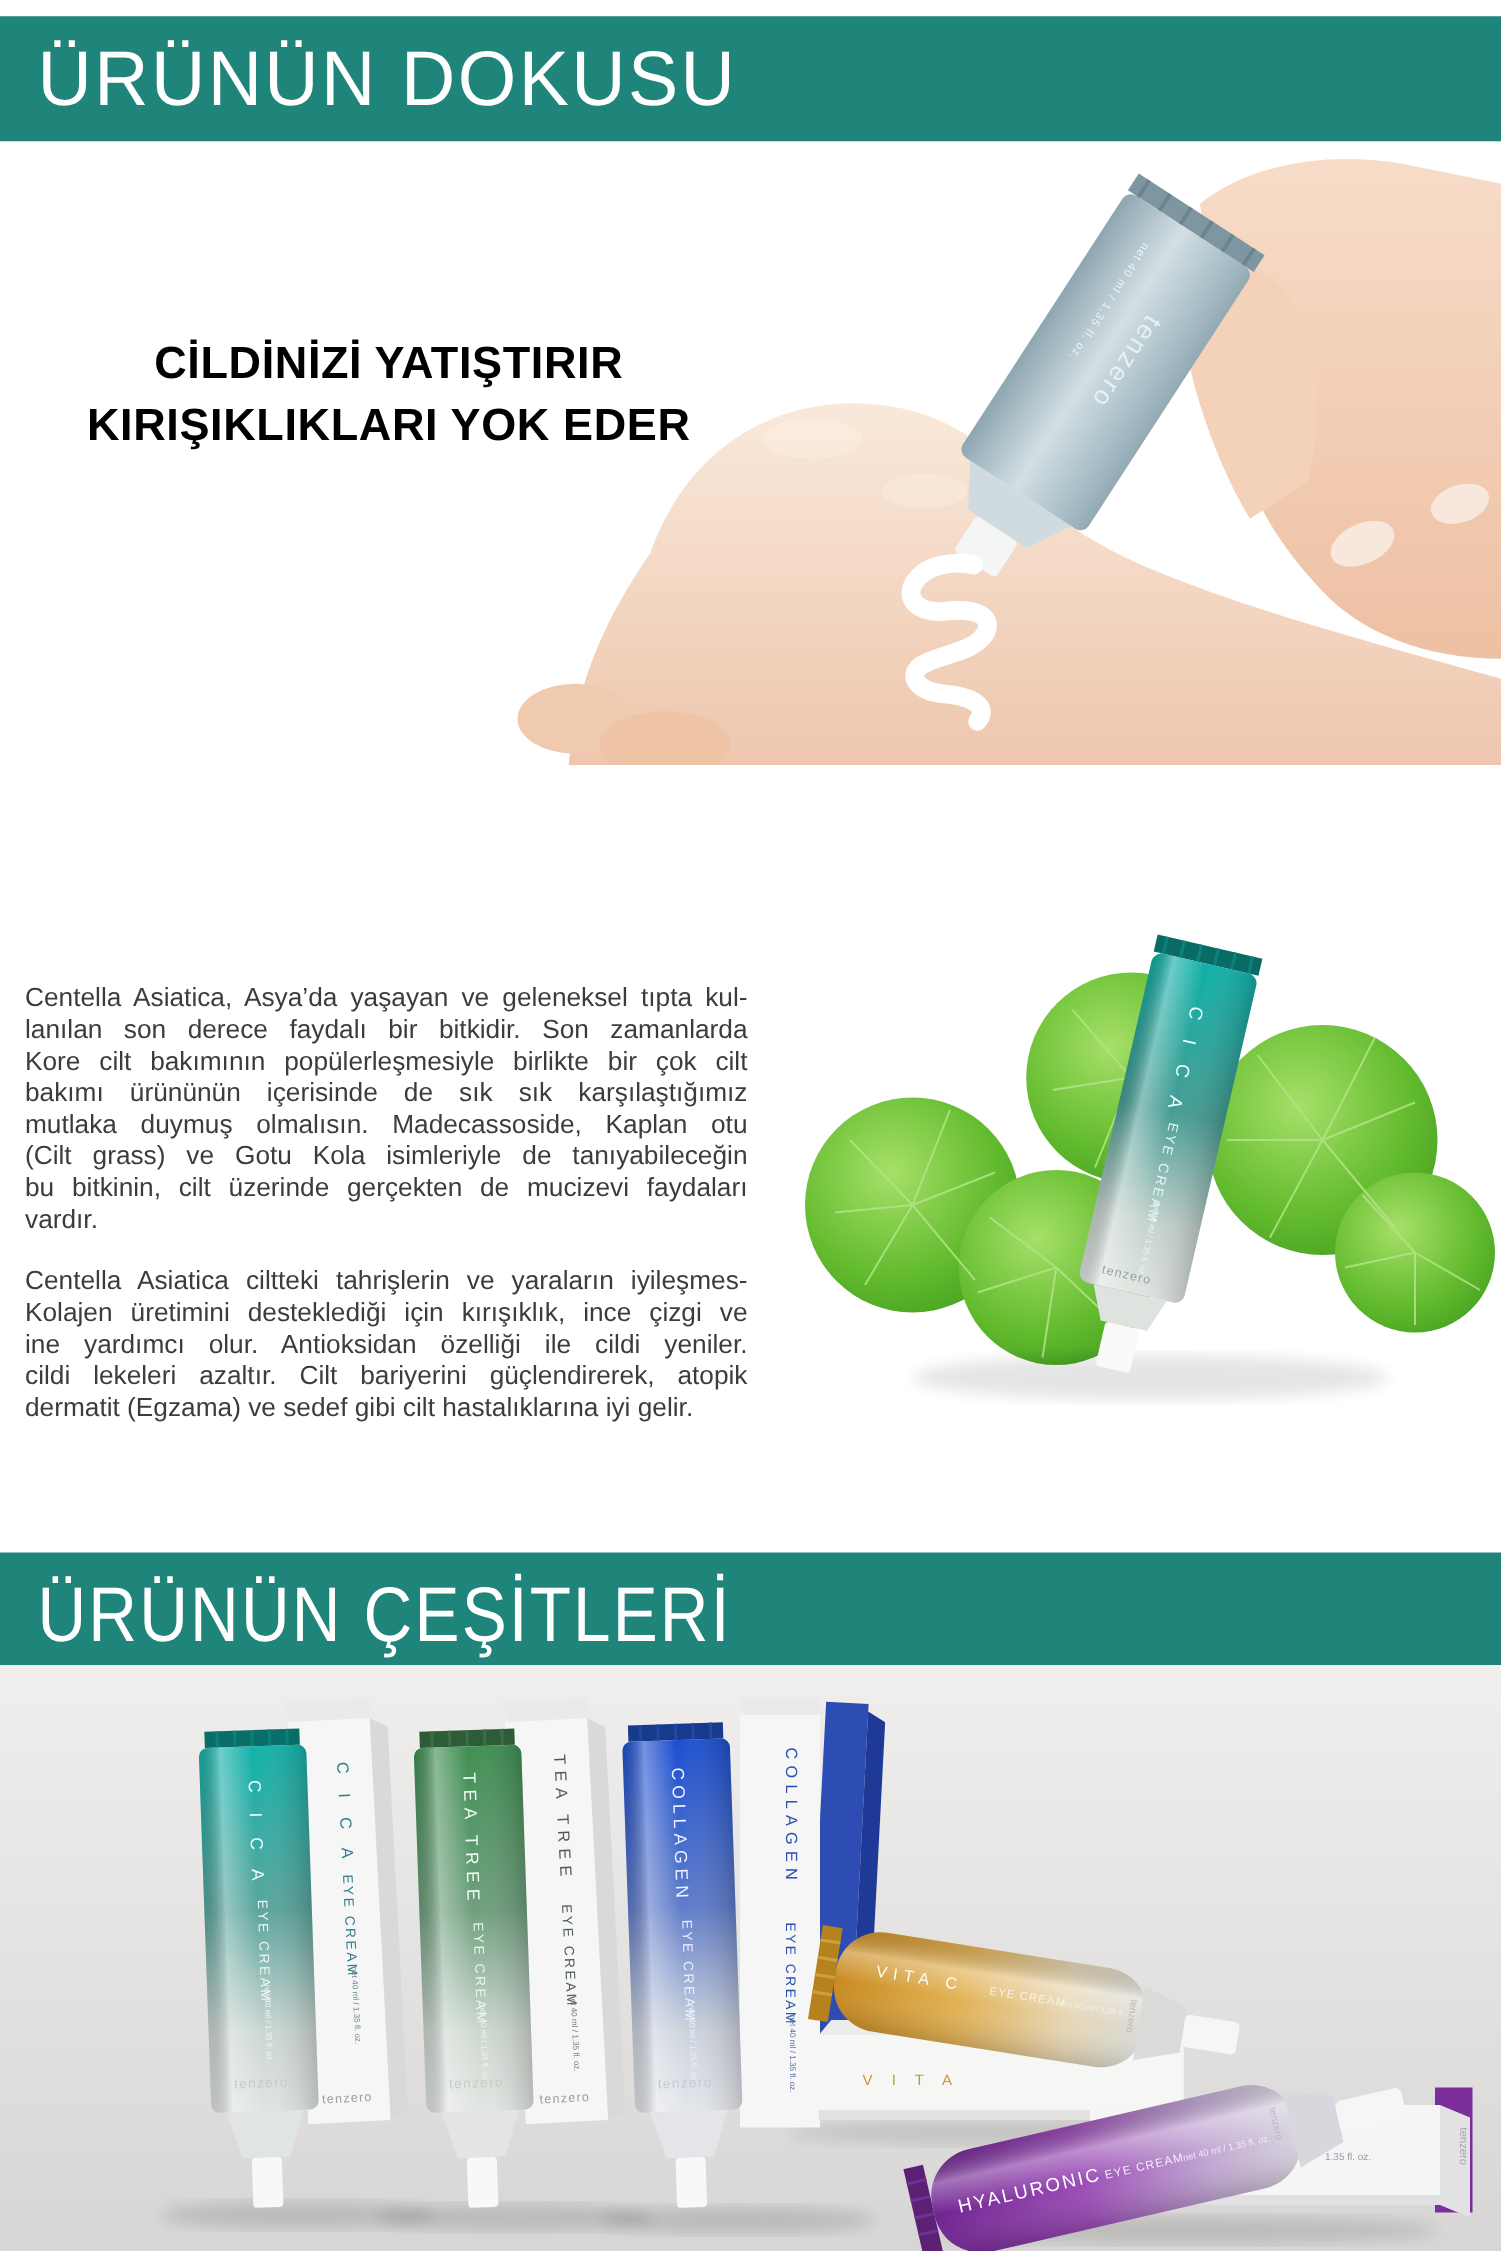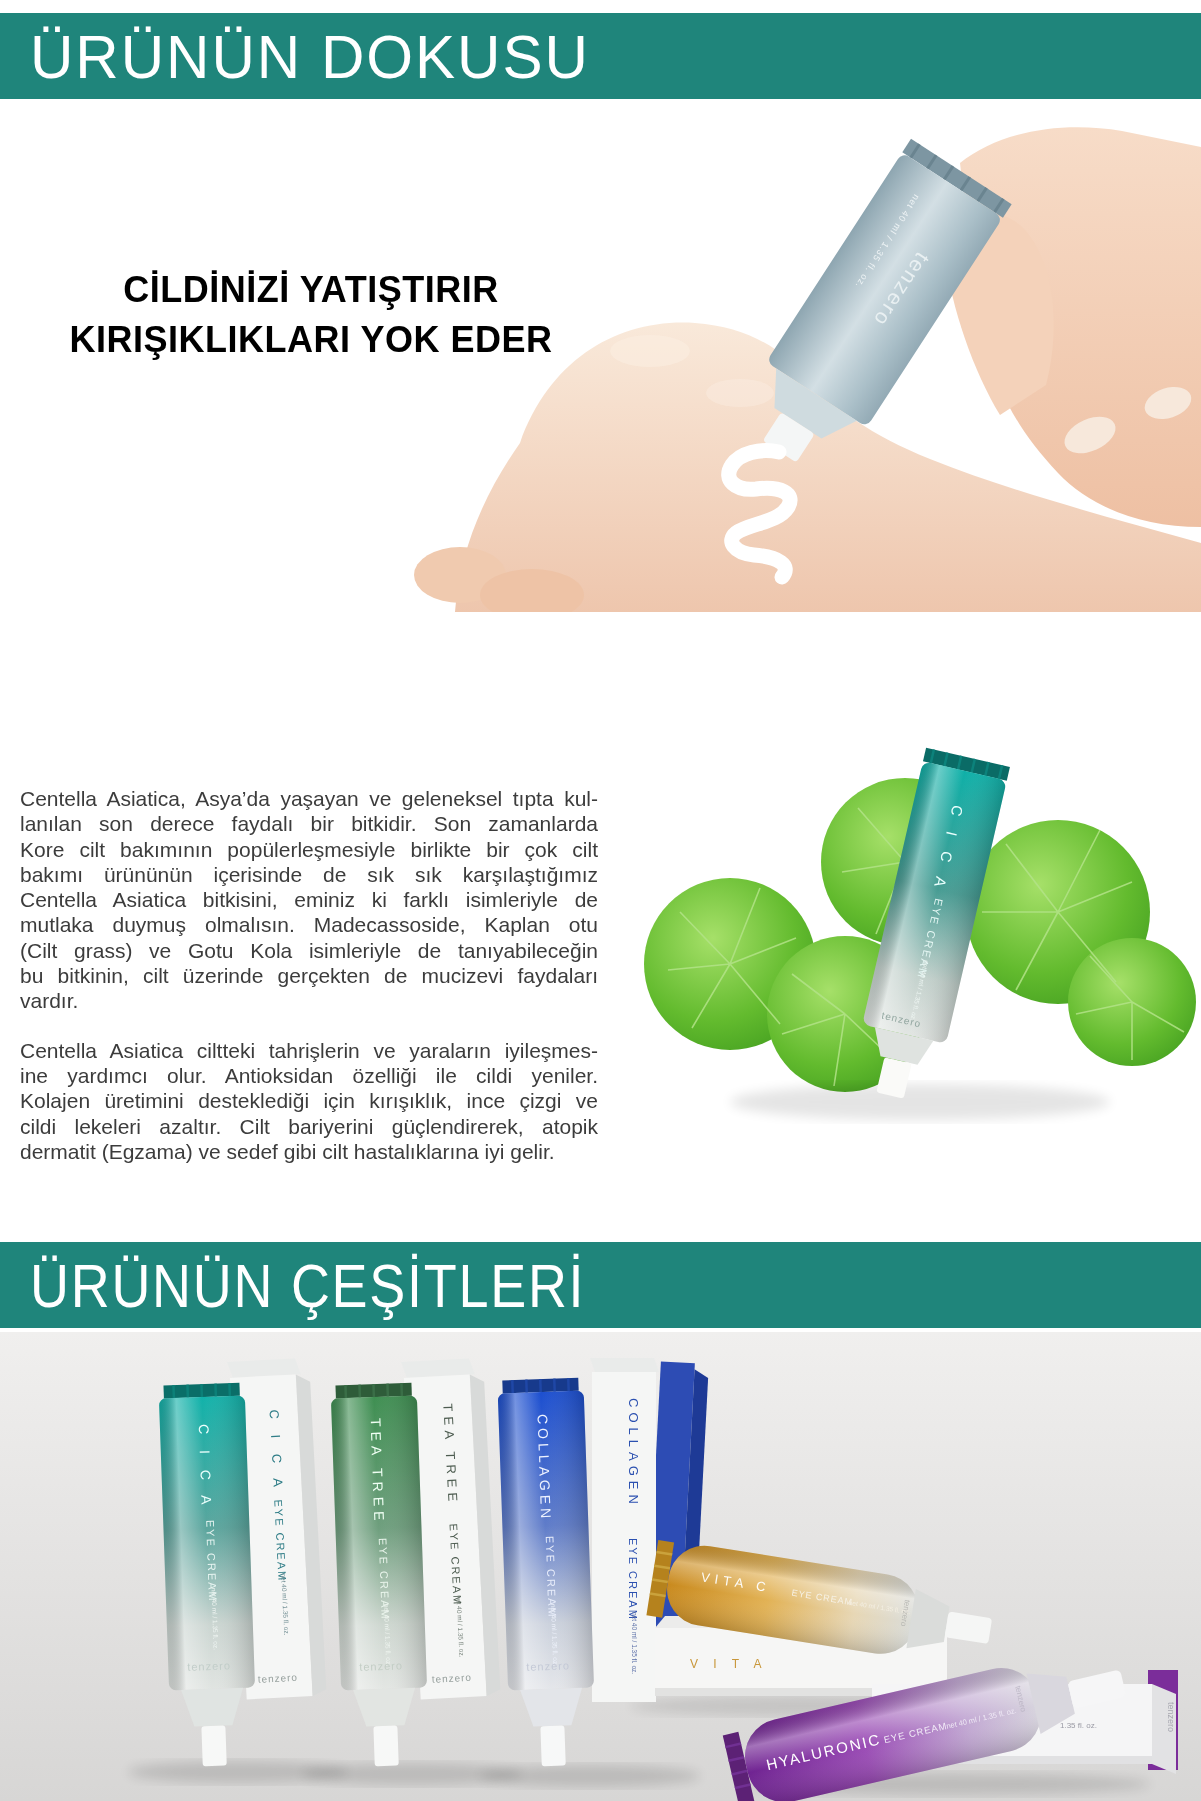--- a/index.html
+++ b/index.html
@@ -1,18 +1,18 @@
 <!DOCTYPE html>
 <html><head>
 <meta charset="utf-8">
 <style>
   html,body{margin:0;padding:0;background:#ffffff;}
   .page{position:relative;width:1201px;height:1801px;background:#ffffff;overflow:hidden;
         font-family:"Liberation Sans",sans-serif;}
-  .banner{position:absolute;left:0;width:100%;height:86px;background:#1f857b;
+  .banner{position:absolute;left:0;width:100%;height:100px;background:#1f857b;
           display:flex;align-items:center;padding-left:30px;box-sizing:border-box;}
   .banner span{color:#ffffff;font-size:62px;font-weight:300;letter-spacing:2px;
                transform-origin:left center;display:inline-block;white-space:nowrap;}
   #banner-texture{top:13px;}
   #banner-composition{top:612px;}
   #banner-varieties{top:1242px;}
   #banner-texture span{transform:scaleX(.97);}
   #banner-composition span{transform:scaleX(.70);}
   #banner-varieties span{transform:scaleX(.87);}
 
@@ -103,30 +103,29 @@
   </section>
 
 
   <section>
     <div class="bodytext">
       <div>
         <div class="jline">Centella Asiatica, Asya’da yaşayan ve geleneksel tıpta kul-</div>
         <div class="jline">lanılan son derece faydalı bir bitkidir. Son zamanlarda</div>
         <div class="jline">Kore cilt bakımının popülerleşmesiyle birlikte bir çok cilt</div>
         <div class="jline">bakımı ürününün içerisinde de sık sık karşılaştığımız</div>
-        <div class="jline">Centella Asiatica bitkisini, eminiz ki farklı isimleriyle de</div>
         <div class="jline">mutlaka duymuş olmalısın. Madecassoside, Kaplan otu</div>
         <div class="jline">(Cilt grass) ve Gotu Kola isimleriyle de tanıyabileceğin</div>
         <div class="jline">bu bitkinin, cilt üzerinde gerçekten de mucizevi faydaları</div>
         <div class="plain">vardır.</div>
       </div>
       <div class="para2">
         <div class="jline">Centella Asiatica ciltteki tahrişlerin ve yaraların iyileşmes-</div>
+        <div class="jline">Kolajen üretimini desteklediği için kırışıklık, ince çizgi ve</div>
         <div class="jline">ine yardımcı olur. Antioksidan özelliği ile cildi yeniler.</div>
-        <div class="jline">Kolajen üretimini desteklediği için kırışıklık, ince çizgi ve</div>
         <div class="jline">cildi lekeleri azaltır. Cilt bariyerini güçlendirerek, atopik</div>
         <div class="plain">dermatit (Egzama) ve sedef gibi cilt hastalıklarına iyi gelir.</div>
       </div>
     </div>
 
     <svg class="photo2" width="581" height="540" viewBox="0 0 581 540">
       <defs>
         <radialGradient id="gLeaf" cx="0.4" cy="0.35" r="0.8">
           <stop offset="0" stop-color="#a6e069"></stop>
             <stop offset="0.6" stop-color="#63bb2e"></stop>

